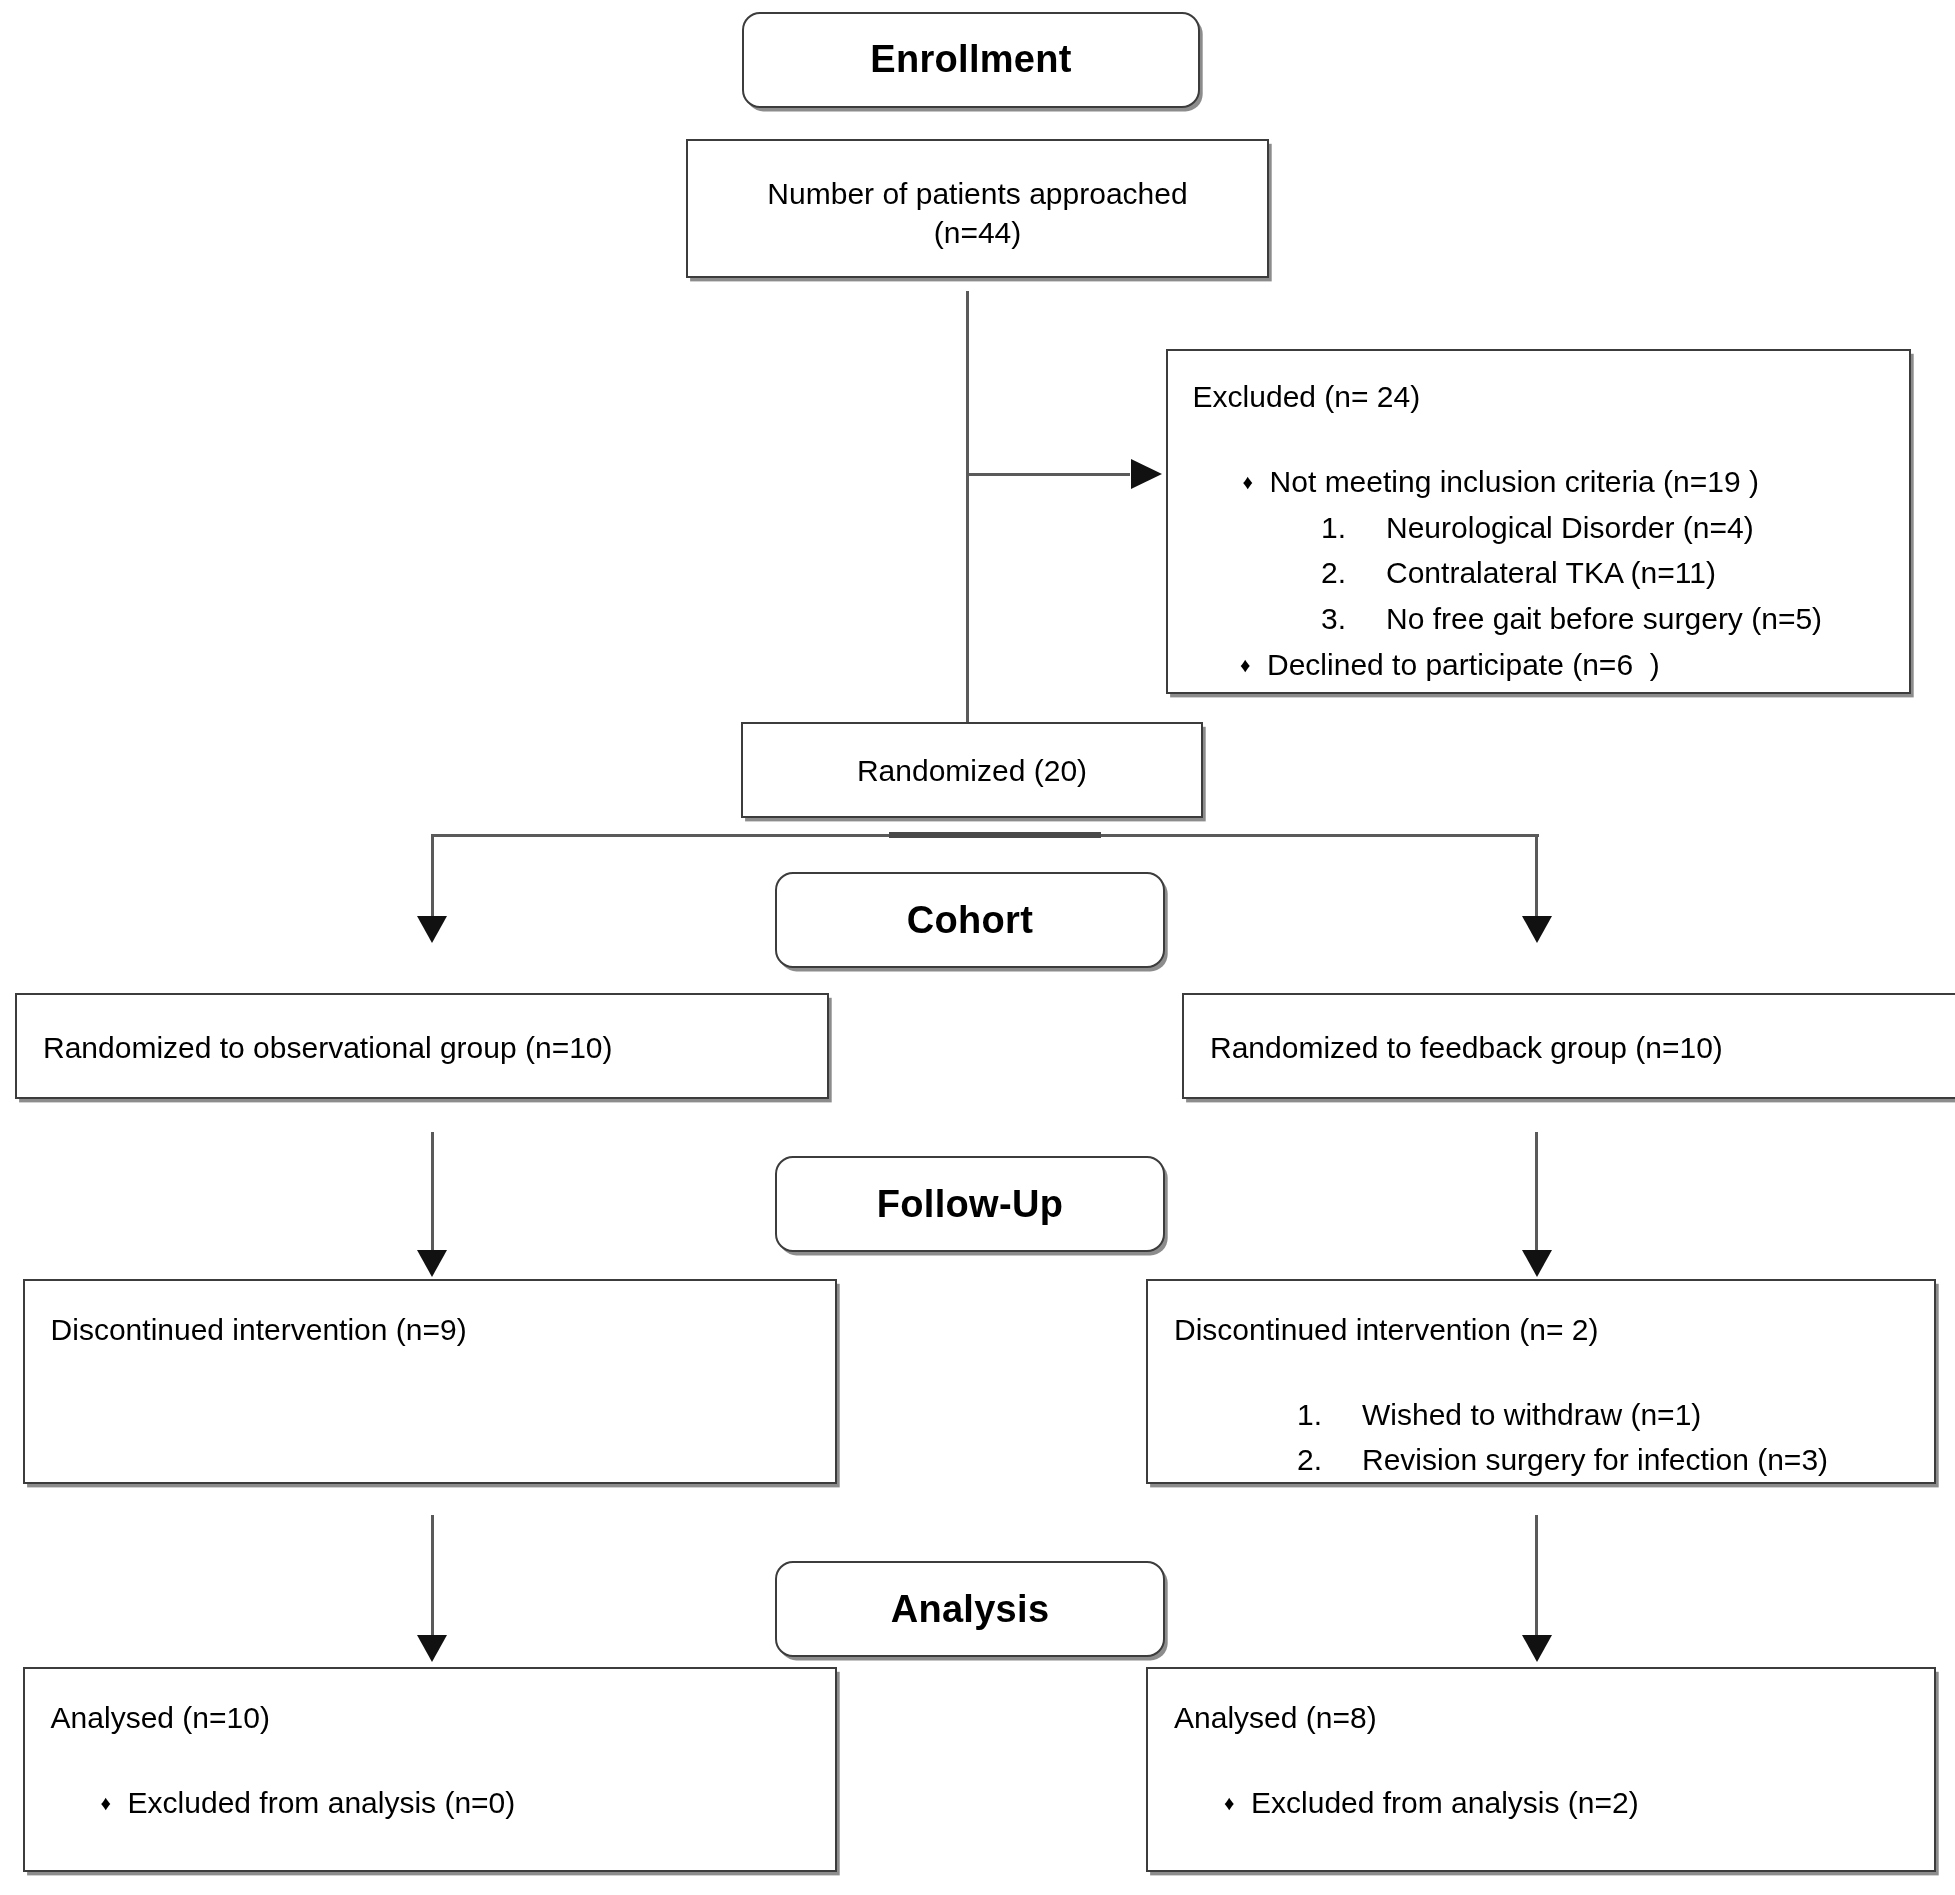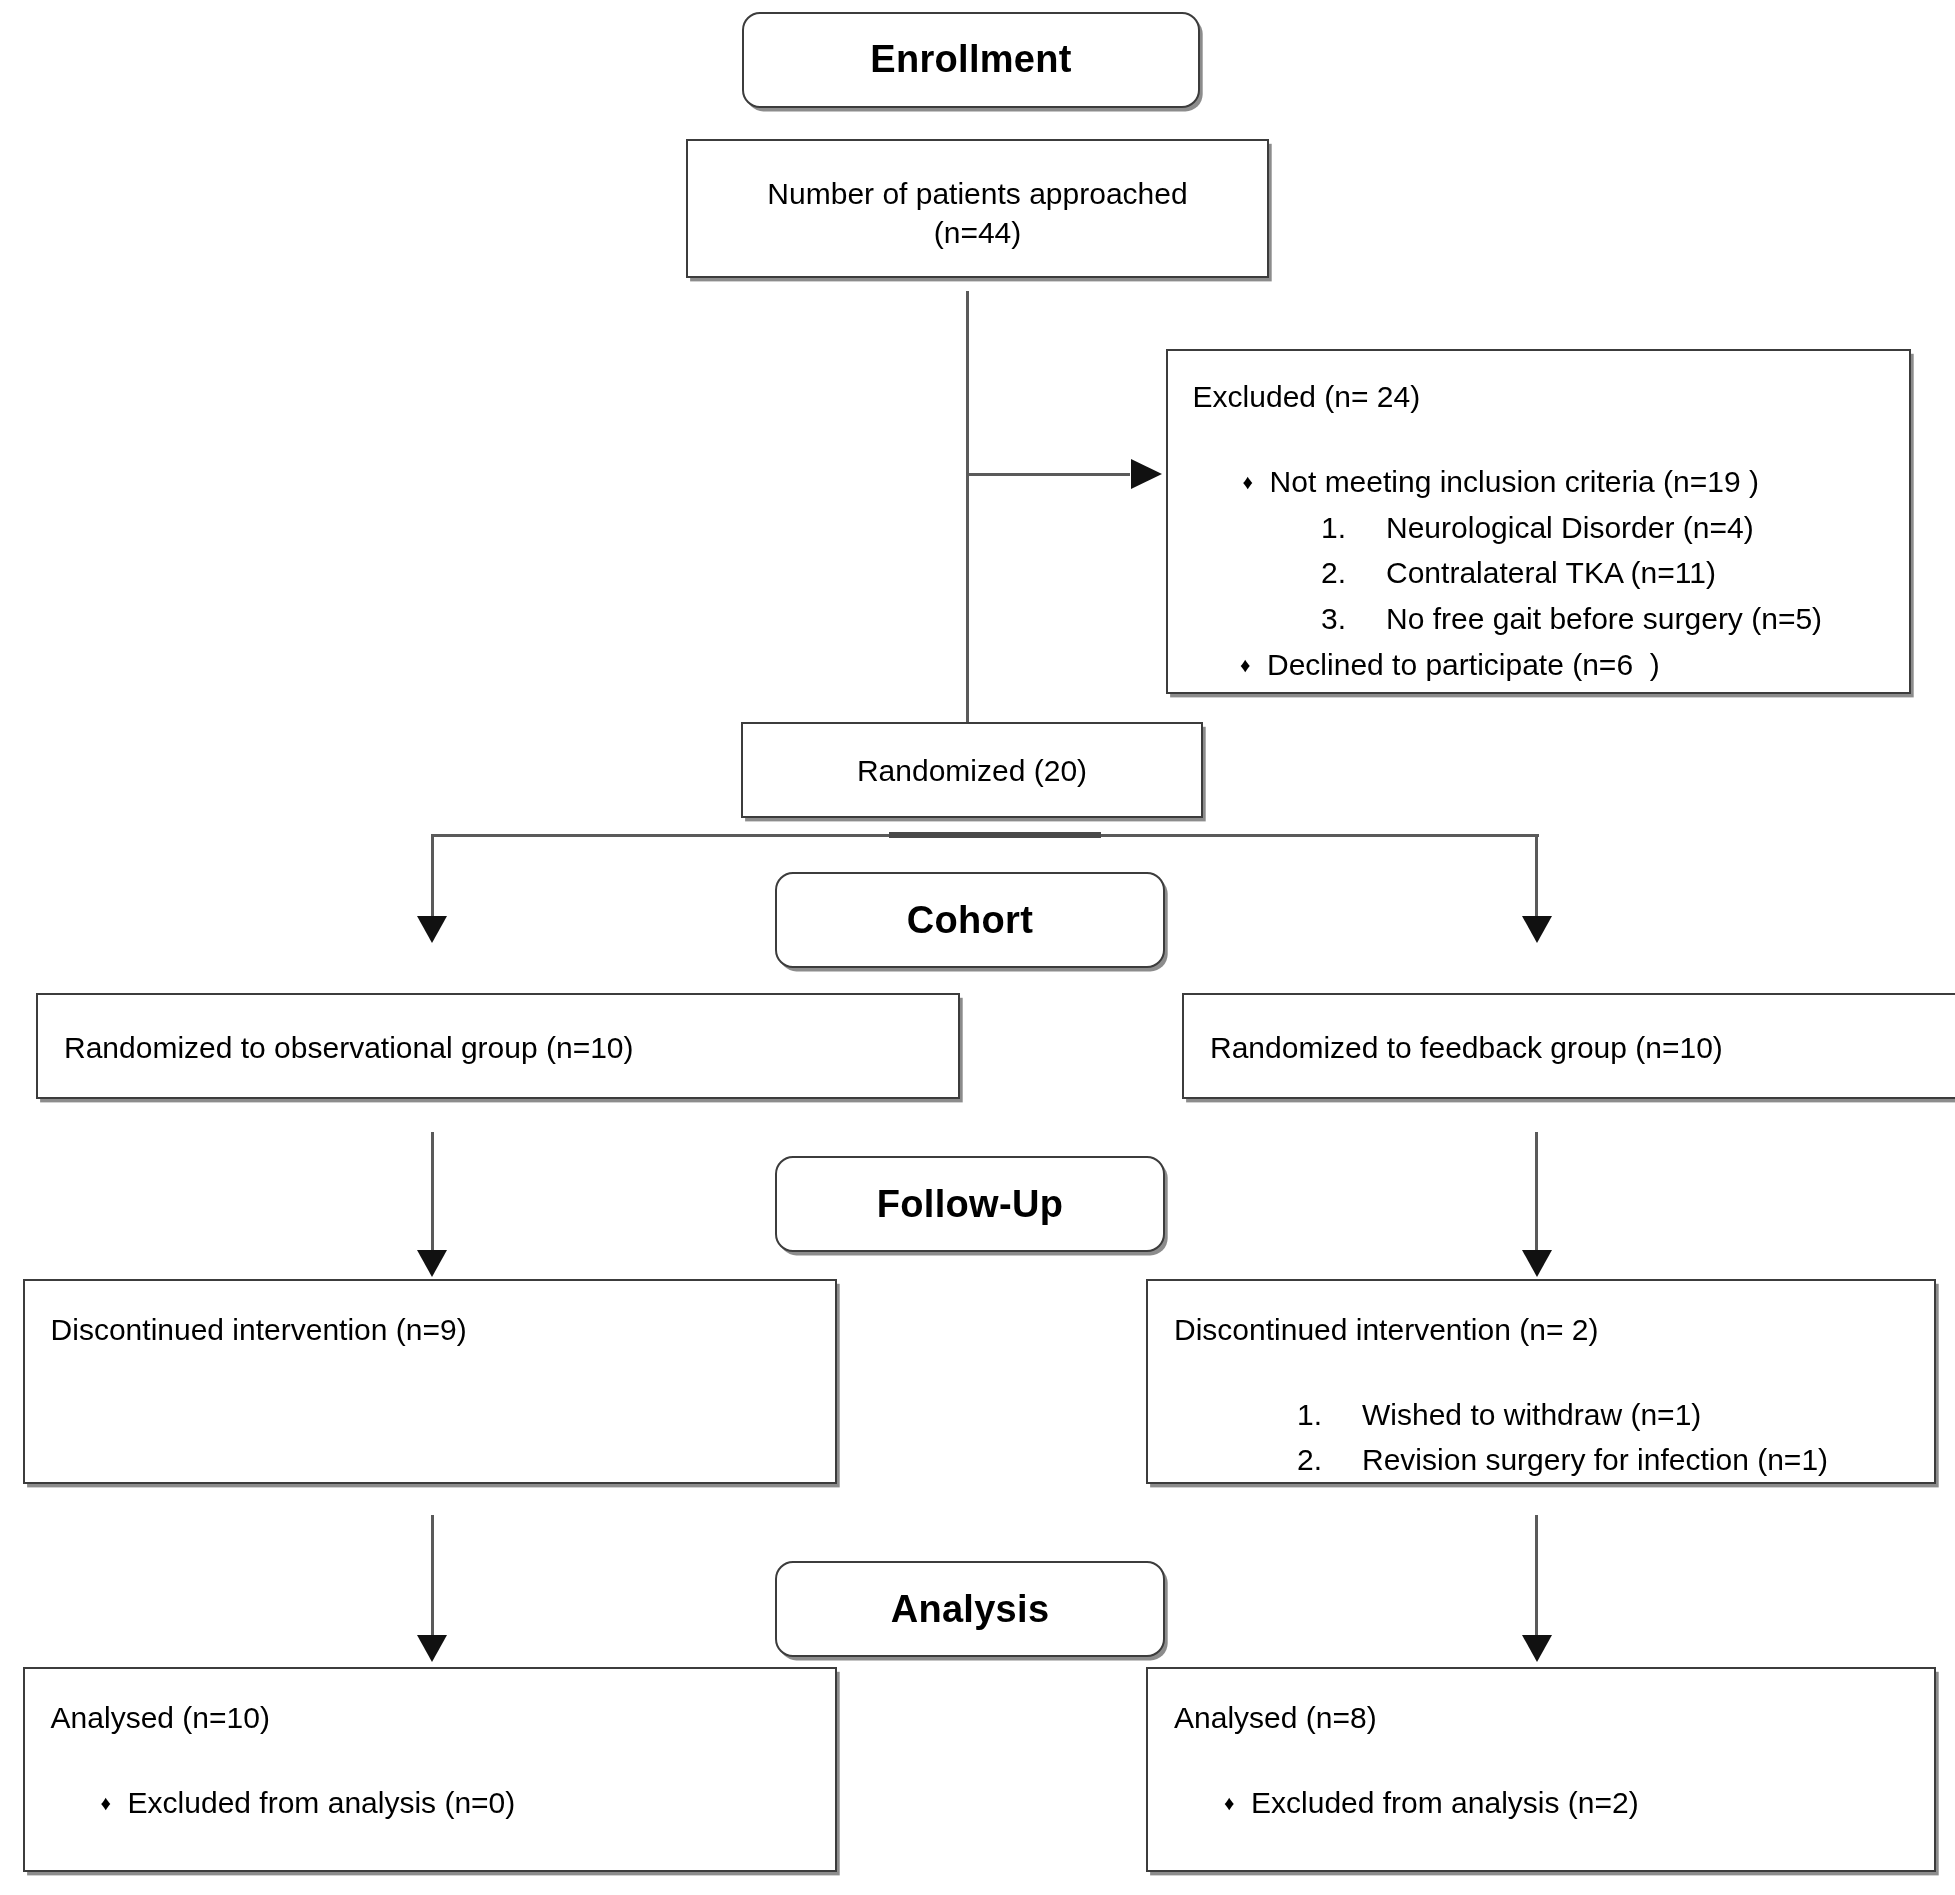--- a/index.html
+++ b/index.html
@@ -147,21 +147,21 @@
   <div class="hline thick" style="left:889px; top:832px; width:212px;"></div>
   <div class="vline" style="left:431px; top:834px; height:88px;"></div>
   <div class="arrow-down" style="left:417px; top:916px;"></div>
   <div class="vline" style="left:1535px; top:834px; height:88px;"></div>
   <div class="arrow-down" style="left:1522px; top:916px;"></div>
 
   <div class="box rounded stage-label" style="left:775px; top:872px; width:390px; height:96px;">
     <span>Cohort</span>
   </div>
 
-  <div class="box" style="left:36px; top:993px; width:924px; height:106px;">
+  <div class="box" style="left:15px; top:993px; width:814px; height:106px;">
     <div class="box-text" style="left:26px; top:33px;">Randomized to observational group (n=10)</div>
   </div>
 
   <div class="box" style="left:1146px; top:993px; width:790px; height:106px;margin-left:36px;">
     <div class="box-text" style="left:26px; top:33px;">Randomized to feedback group (n=10)</div>
   </div>
 
   <div class="vline" style="left:431px; top:1132px; height:124px;"></div>
   <div class="arrow-down" style="left:417px; top:1250px;"></div>
 
@@ -175,21 +175,21 @@
   <div class="box" style="left:22.6px; top:1279px; width:814px; height:205px;">
     <div class="box-text" style="left:26px; top:29px;">Discontinued intervention (n=9)</div>
   </div>
 
   <div class="box" style="left:1146px; top:1279px; width:790px; height:205px;">
     <div class="listline" style="left:26px; top:29px;">Discontinued intervention (n= 2)</div>
     <div class="listline" style="left:99px; top:75px;">
       <span class="num-glyph">1.</span><span>Wished to withdraw (n=1)</span>
     </div>
     <div class="listline" style="left:99px; top:120px;">
-      <span class="num-glyph">2.</span><span>Revision surgery for infection (n=1)</span>
+      <span class="num-glyph">2.</span><span>Revision surgery for infection (n=3)</span>
     </div>
   </div>
 
   <div class="vline" style="left:431px; top:1515px; height:127px;"></div>
   <div class="arrow-down" style="left:417px; top:1635px;"></div>
 
   <div class="vline" style="left:1535px; top:1515px; height:127px;"></div>
   <div class="arrow-down" style="left:1522px; top:1635px;"></div>
 
   <div class="box rounded stage-label" style="left:775px; top:1561px; width:390px; height:96px;">

